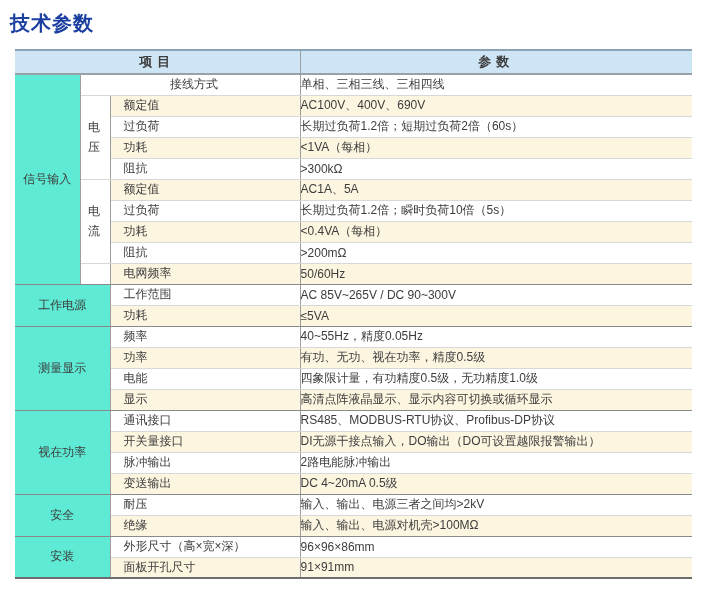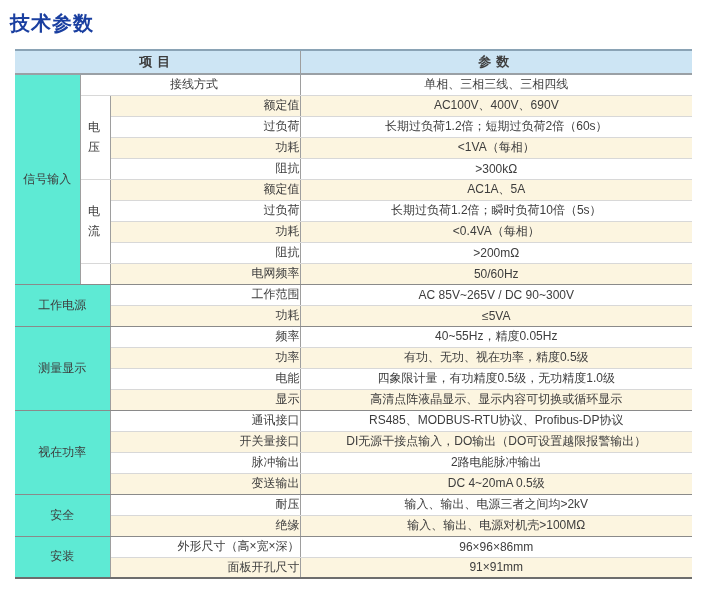--- a/index.html
+++ b/index.html
@@ -28,23 +28,23 @@
     background:var(--header-bg); font-weight:bold; font-size:13px;
     letter-spacing:5px; text-align:center;
     border-top:2px solid var(--header-top);
     border-bottom:2px solid var(--header-bottom);
     padding:0;
   }
   tbody tr { height:21px; }
   td { padding:0; vertical-align:middle; }
   td.cat  { text-align:center; background:#5eead4; }
   td.sub  { text-align:center; background:#ffffff; }
-  td.name { text-align:right; padding-left:13px; }
+  td.name { text-align:left; padding-left:13px; }
   td.name.center { text-align:center; padding-left:8px; }
-  td.val  { text-align:center; }
+  td.val  { text-align:left; }
   td.alt  { background:var(--alt-bg); }
   .vr { border-right:1px solid var(--border-v);margin-top:28px; }
   .bl { border-bottom:1px solid var(--border-light); }
   .bd { border-bottom:1px solid var(--border-dark); }
   .bb { border-bottom:2px solid var(--table-bottom); }
   .vert {
     width:14px; margin:0 auto; word-break:break-all;
     line-height:20px; text-align:left;
   }
 </style>

